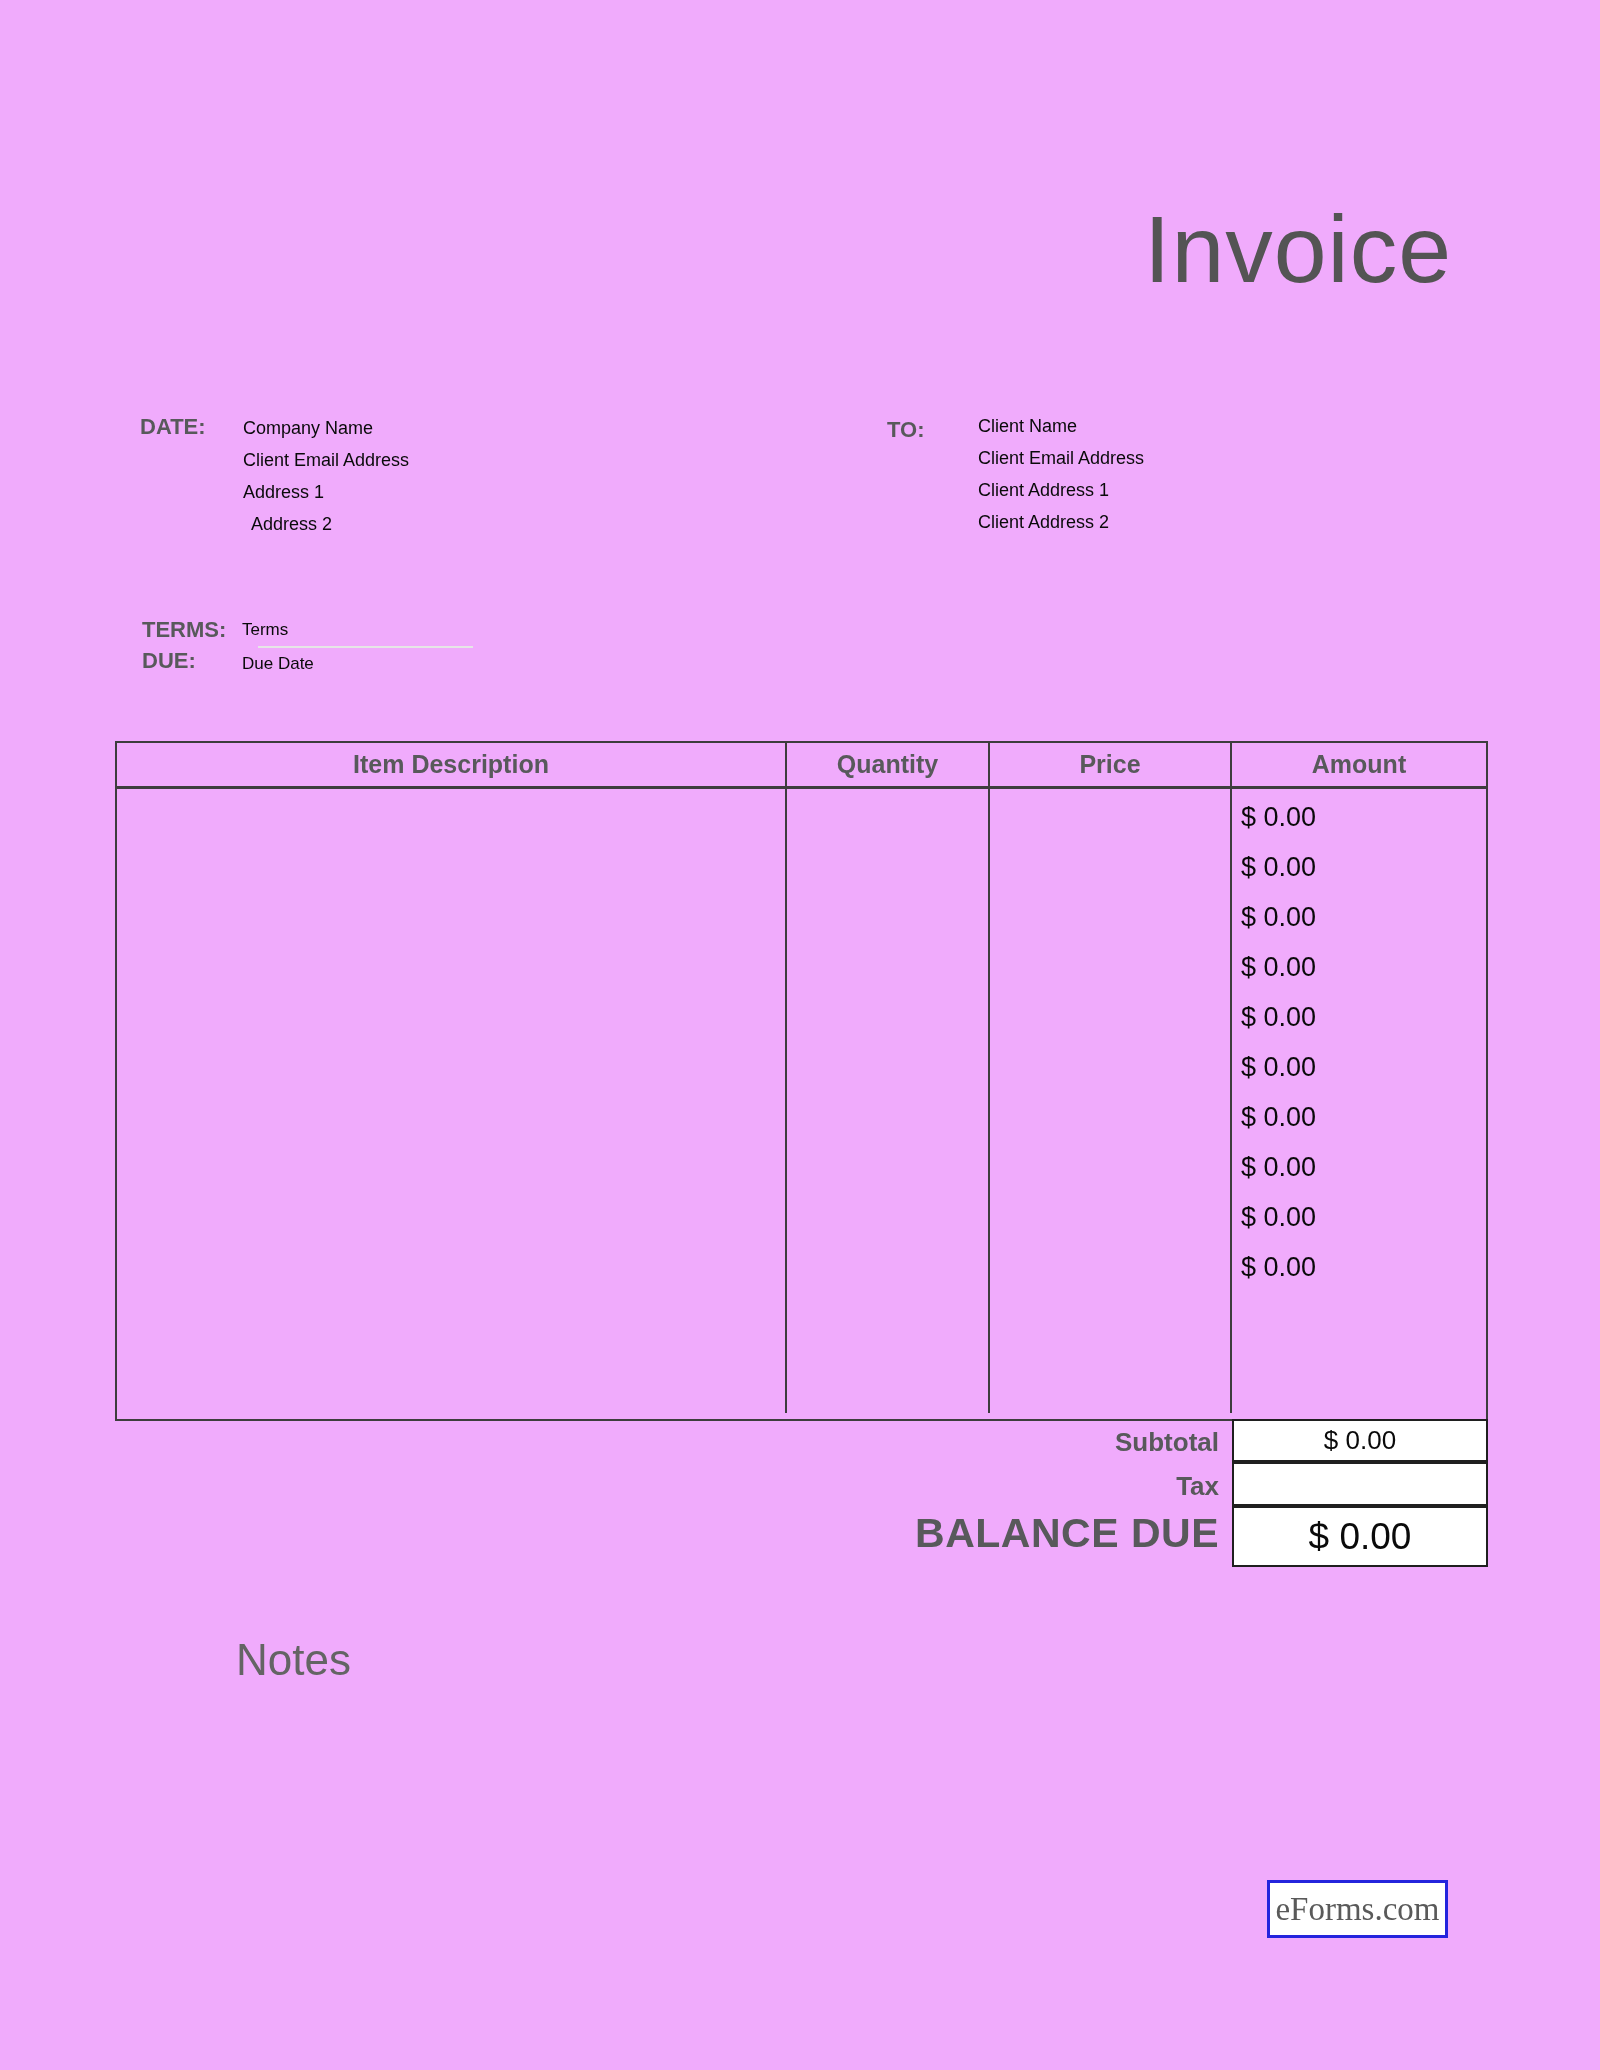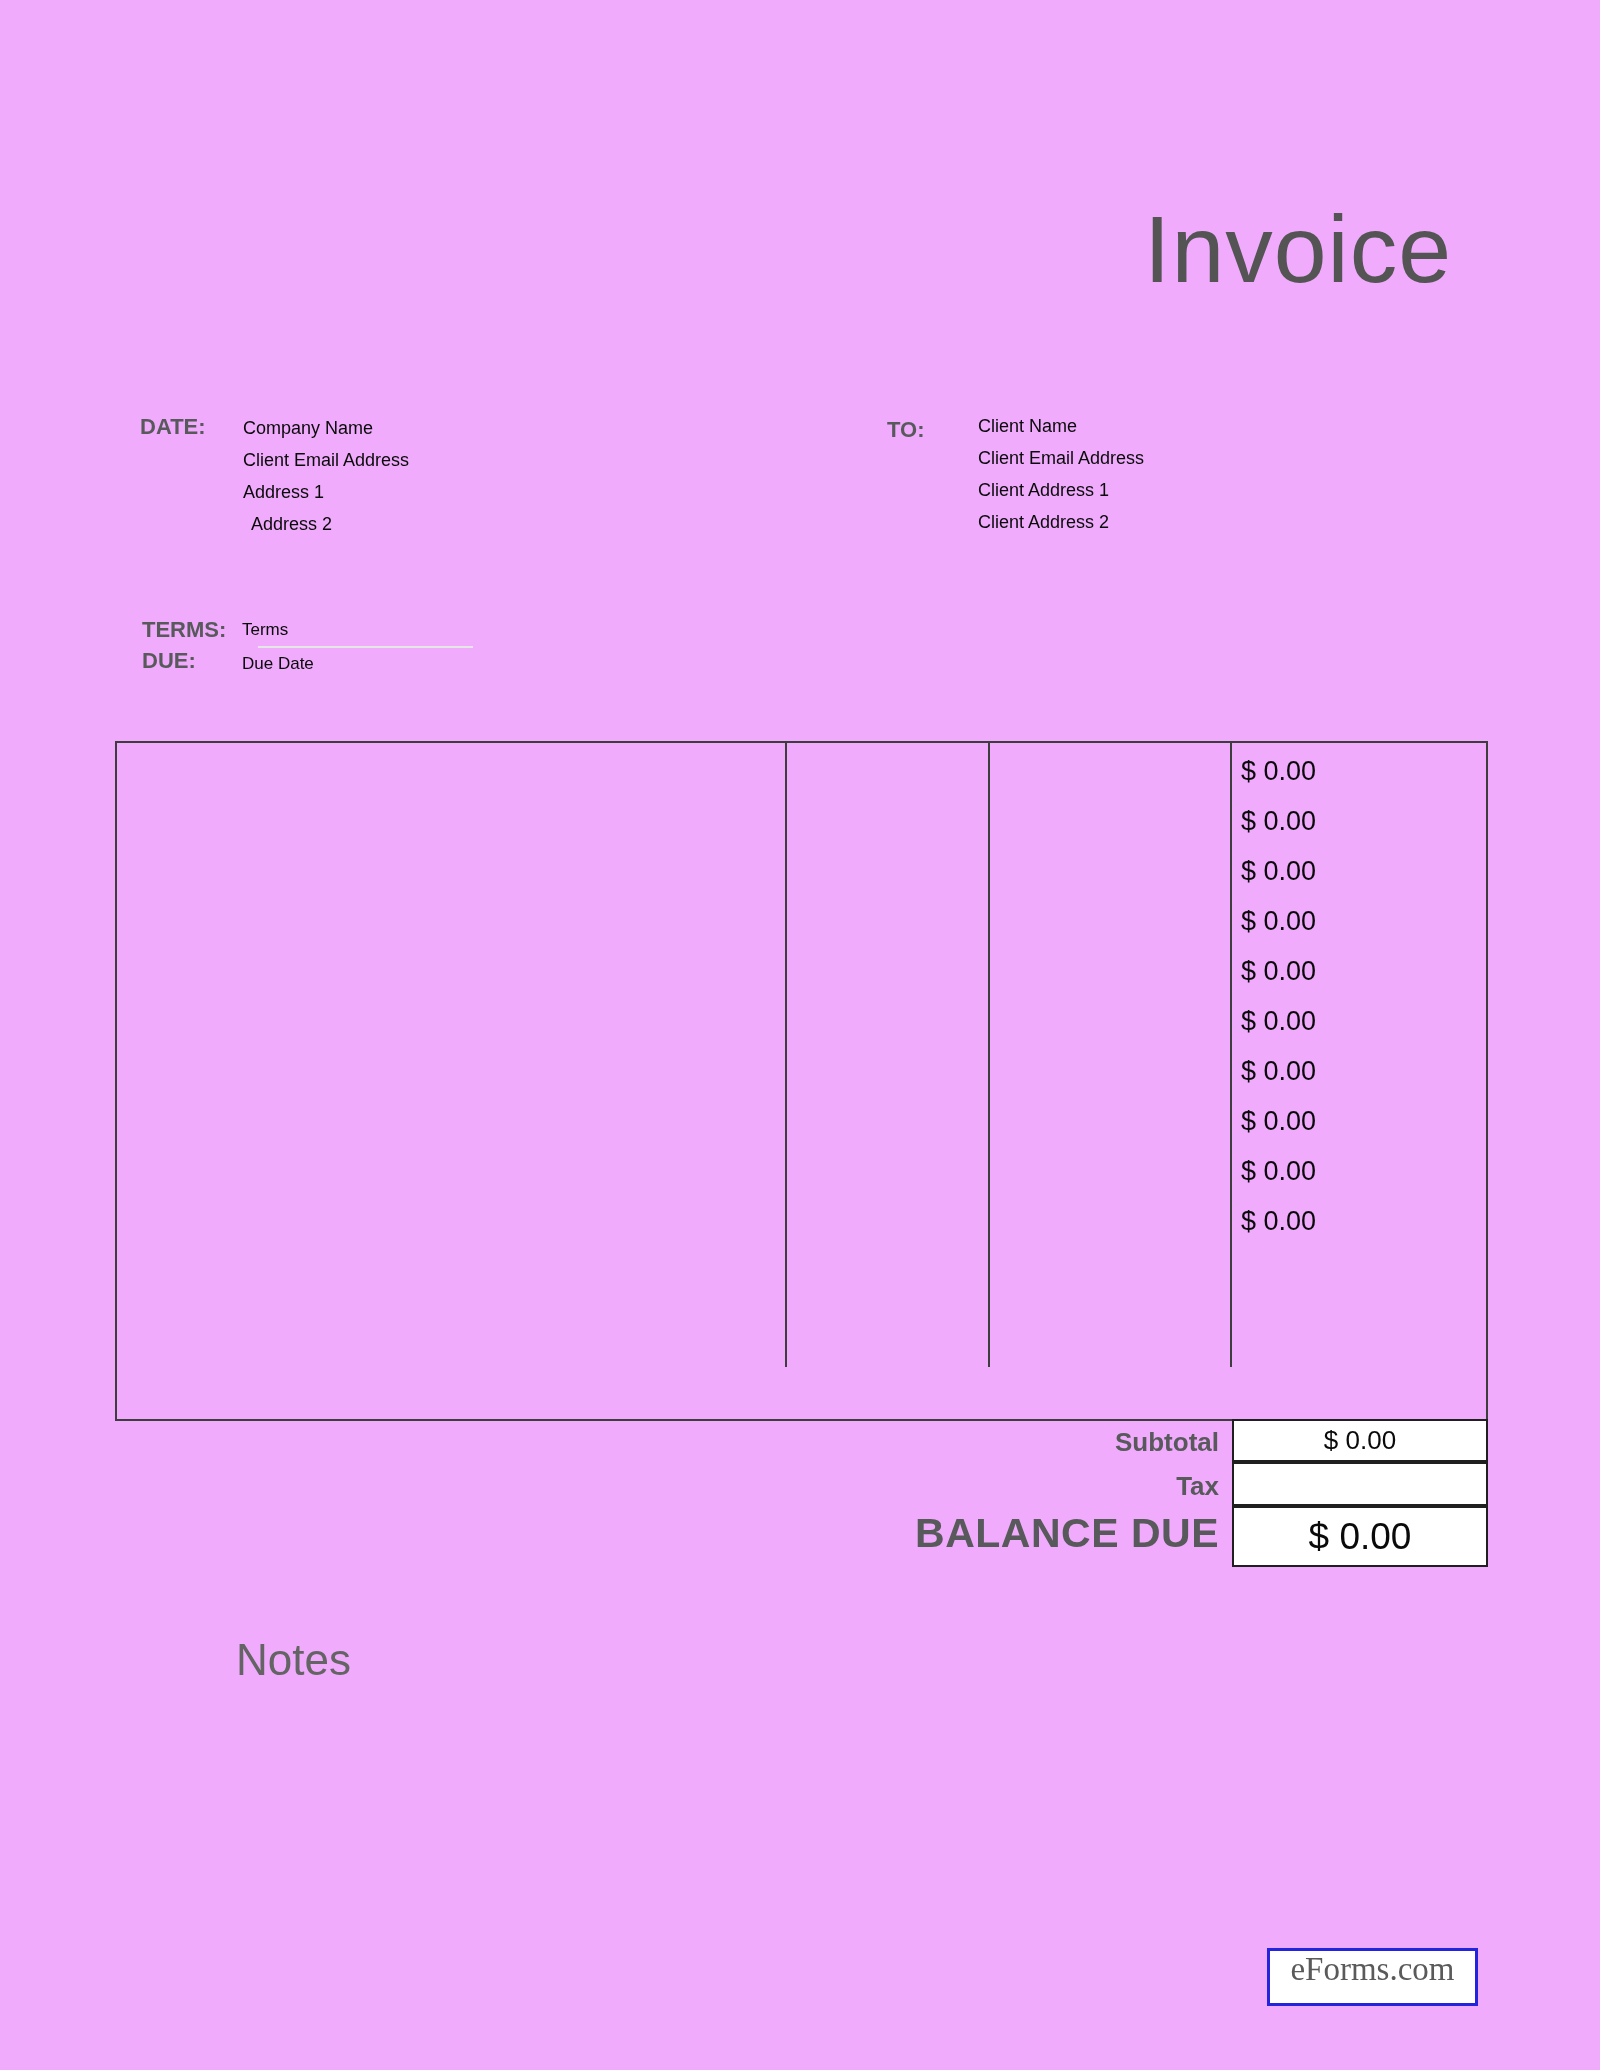--- a/index.html
+++ b/index.html
@@ -93,24 +93,24 @@
     width:1259px; height:211px;
     border:3px solid var(--notes-border,#0d0d0d);
     background:#fff;
   }
   .notes-placeholder {
     font-size:17px; padding:3px 4px; color:var(--text-black,#0a0a0a);
   }
 
   
   .brand-badge {
-    position:absolute; left:1267px; top:1948px;
-    width:211px; height:58px;
+    position:absolute; left:1267px; top:1880px;
+    width:181px; height:58px;
     border:3px solid var(--brand-blue,#2424dd);
-    display:flex; justify-content:center;
+    display:flex; align-items:center; justify-content:center;
     background:#fff; cursor:pointer; text-decoration:none;
   }
   .brand-text {
     font-family:"Liberation Serif","DejaVu Serif",serif;
     font-size:33px; color:var(--brand-text,#5a5a5a);
   }
 </style>
 </head>
 <body>
 
@@ -135,20 +135,26 @@
     <div>Client Address 2</div>
   </div>
 
   <div class="party-label lbl terms-label">TERMS:</div>
   <div class="terms-value">Terms</div>
   <div class="terms-underline"></div>
   <div class="party-label lbl due-label">DUE:</div>
   <div class="due-value">Due Date</div>
 
   <div class="items-table">
+    <div class="trow thead">
+      <div class="th col-divider">Item Description</div>
+      <div class="th col-divider">Quantity</div>
+      <div class="th col-divider">Price</div>
+      <div class="th">Amount</div>
+    </div>
     <div class="trow tbody">
       <div class="td col-divider"></div>
       <div class="td col-divider"></div>
       <div class="td col-divider"></div>
       <div class="td amount-cell">
         <div class="amount-line">$ 0.00</div>
         <div class="amount-line">$ 0.00</div>
         <div class="amount-line">$ 0.00</div>
         <div class="amount-line">$ 0.00</div>
         <div class="amount-line">$ 0.00</div>

